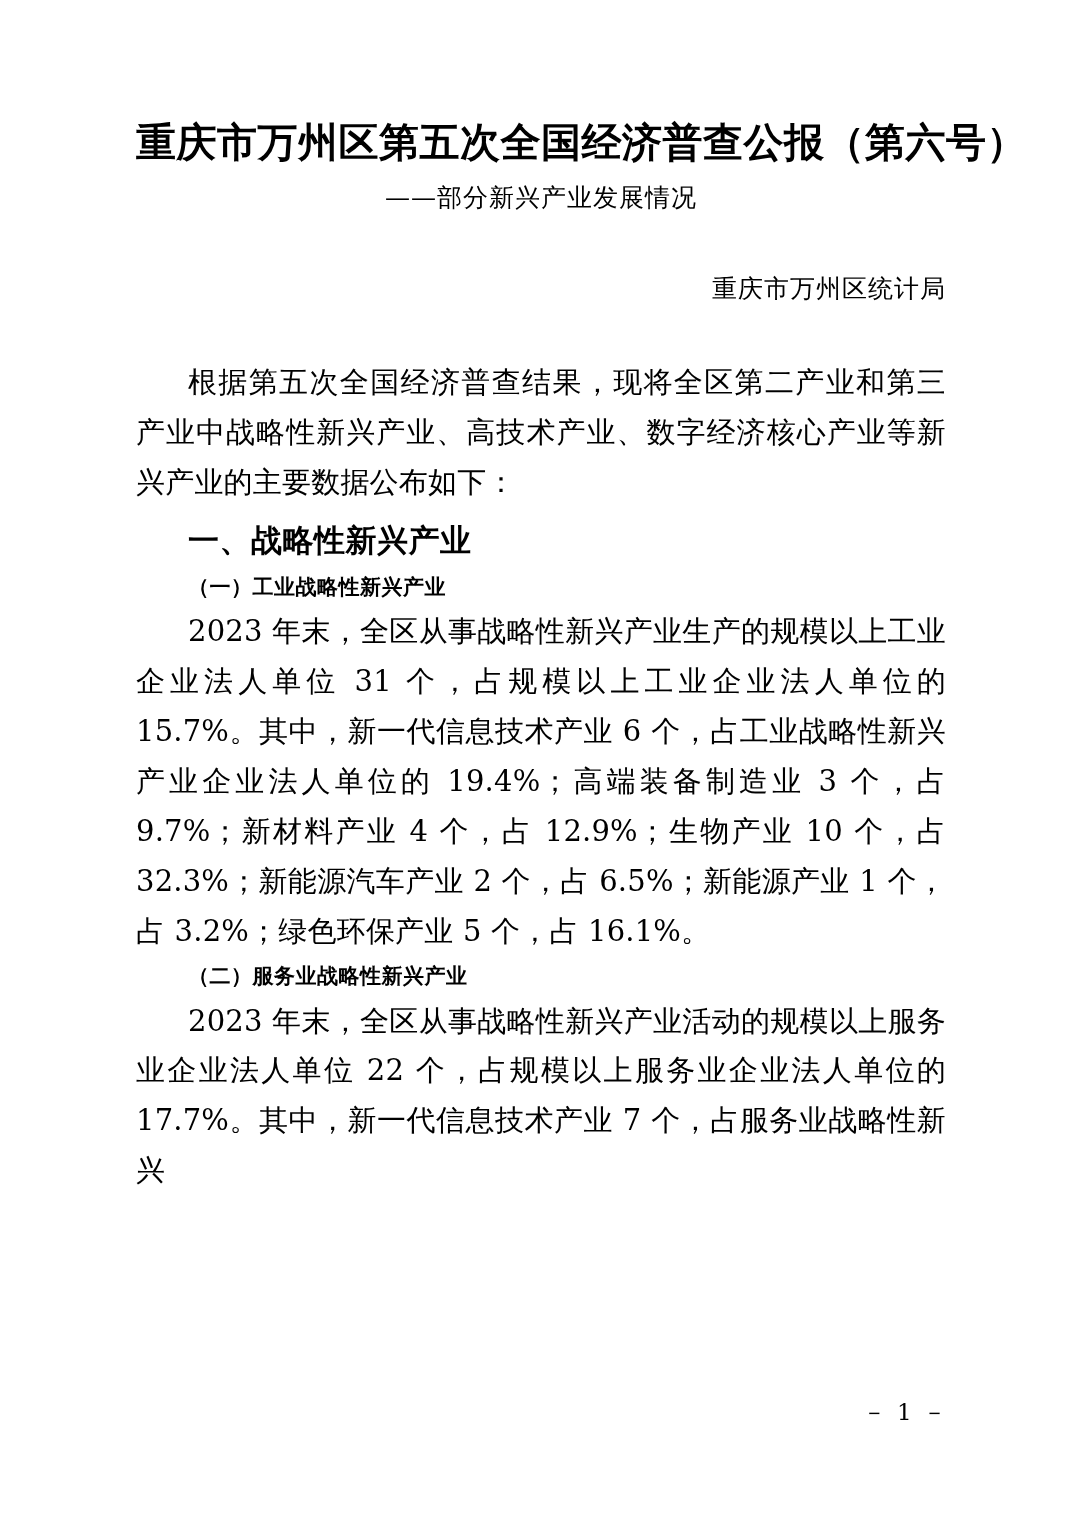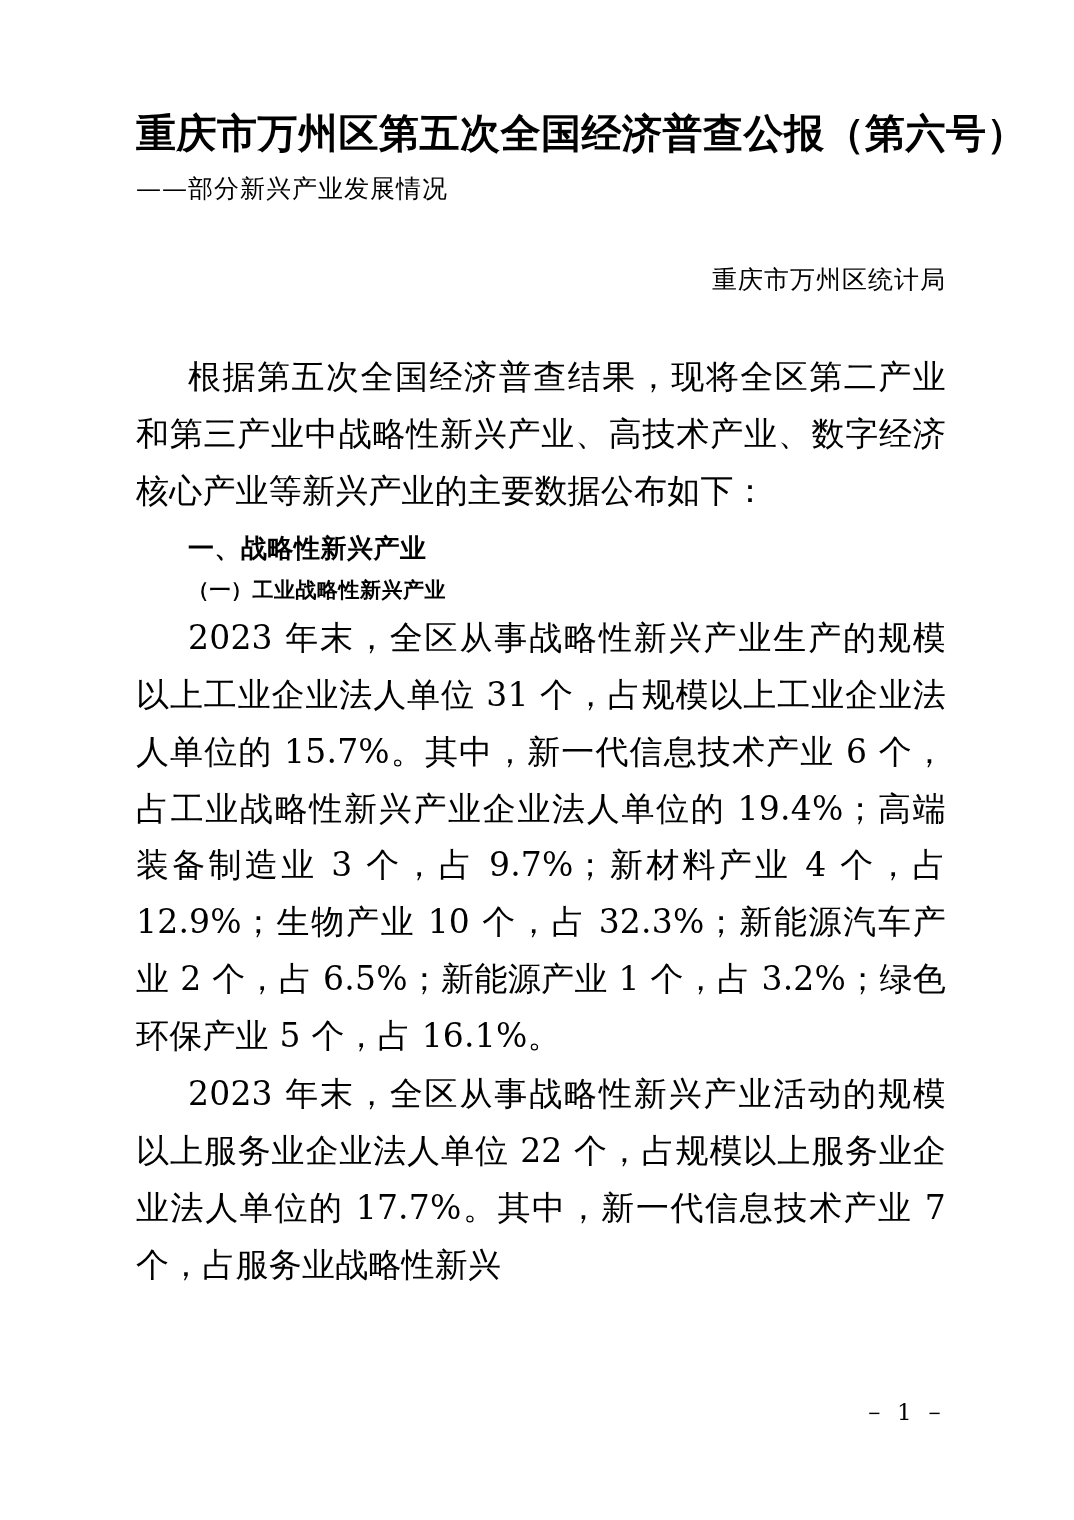--- a/index.html
+++ b/index.html
@@ -23,51 +23,51 @@
     top: 108px;
     width: 810px;
   }
   .doc-title {
     font-family: "DejaVu Serif", "Liberation Serif", serif;
     font-weight: bold;
     font-size: 40px;
     line-height: 1.25;
     text-align: center;
     letter-spacing: 0.5px;
-    margin: 0 0 14px 0;
+    margin: 9px 0 14px 0;
     white-space: nowrap;
   }
   .doc-subtitle {
     font-size: 25px;
-    text-align: left;
+    text-align: center;
     letter-spacing: 1px;
     margin: 0 0 52px 0;
     font-family: "DejaVu Serif", "Liberation Serif", serif;
   }
   .issuer-block {
     text-align: right;
     font-size: 25px;
     line-height: 1.85;
     letter-spacing: 1px;
     margin-bottom: 46px;
   }
   .issuer-line {
     display: block;
   }
   p.body-text {
-    font-size: 33px;
+    font-size: 29px;
     line-height: 1.72;
     margin: 0 0 2px 0;
     text-indent: 52px;
     text-align: justify;
     text-justify: inter-ideograph;
     letter-spacing: 0.2px;
   }
   p.heading-1 {
-    font-size: 26px;
+    font-size: 31px;
     font-weight: bold;
     line-height: 1.72;
     margin: 6px 0 2px 0;
     text-indent: 52px;
     letter-spacing: 0.5px;
   }
   p.heading-2 {
     font-size: 21px;
     font-weight: bold;
     line-height: 1.72;
@@ -98,19 +98,20 @@
     </div>
 
     <p class="body-text">根据第五次全国经济普查结果，现将全区第二产业和第三产业中战略性新兴产业、高技术产业、数字经济核心产业等新兴产业的主要数据公布如下：</p>
 
     <p class="heading-1">一、战略性新兴产业</p>
 
     <p class="heading-2">（一）工业战略性新兴产业</p>
 
     <p class="body-text">2023 年末，全区从事战略性新兴产业生产的规模以上工业企业法人单位 31 个，占规模以上工业企业法人单位的 15.7%。其中，新一代信息技术产业 6 个，占工业战略性新兴产业企业法人单位的 19.4%；高端装备制造业 3 个，占 9.7%；新材料产业 4 个，占 12.9%；生物产业 10 个，占 32.3%；新能源汽车产业 2 个，占 6.5%；新能源产业 1 个，占 3.2%；绿色环保产业 5 个，占 16.1%。</p>
 
+    <p class="heading-2">（二）服务业战略性新兴产业</p>
 
     <p class="body-text">2023 年末，全区从事战略性新兴产业活动的规模以上服务业企业法人单位 22 个，占规模以上服务业企业法人单位的 17.7%。其中，新一代信息技术产业 7 个，占服务业战略性新兴</p>
 
   </div>
 
   <div class="page-number">－ 1 －</div>
 </div>
 
 </body></html>

